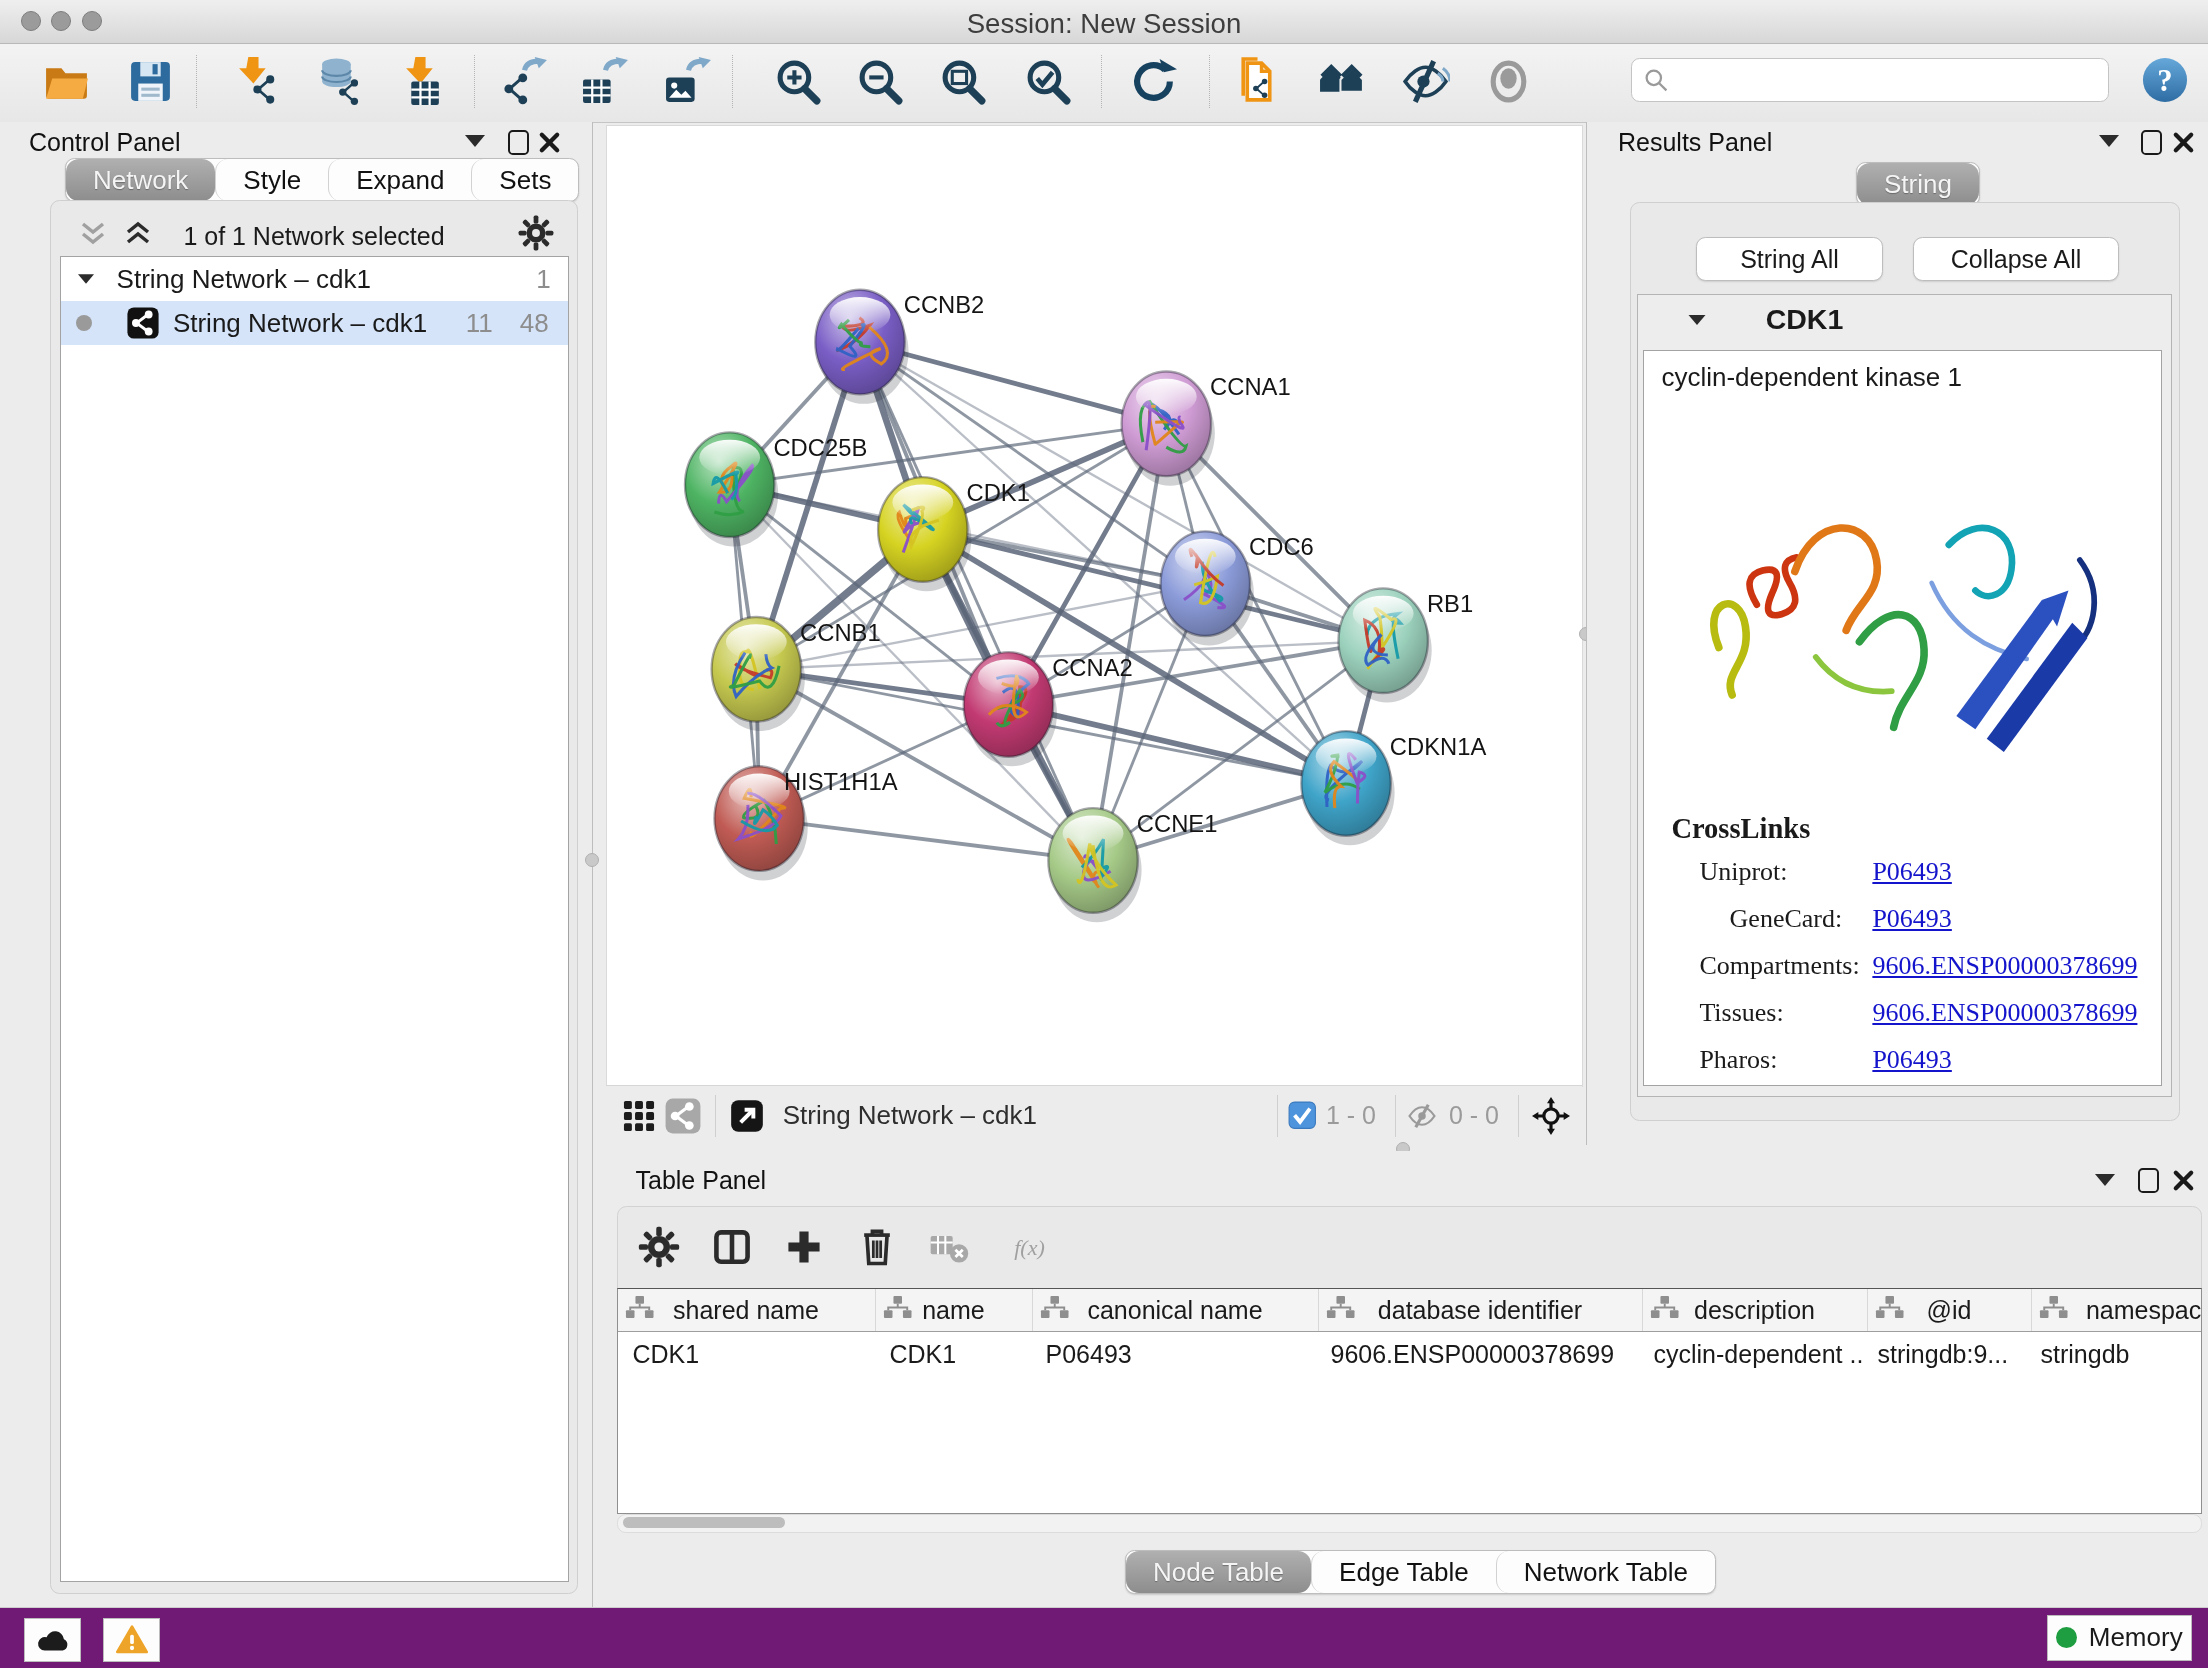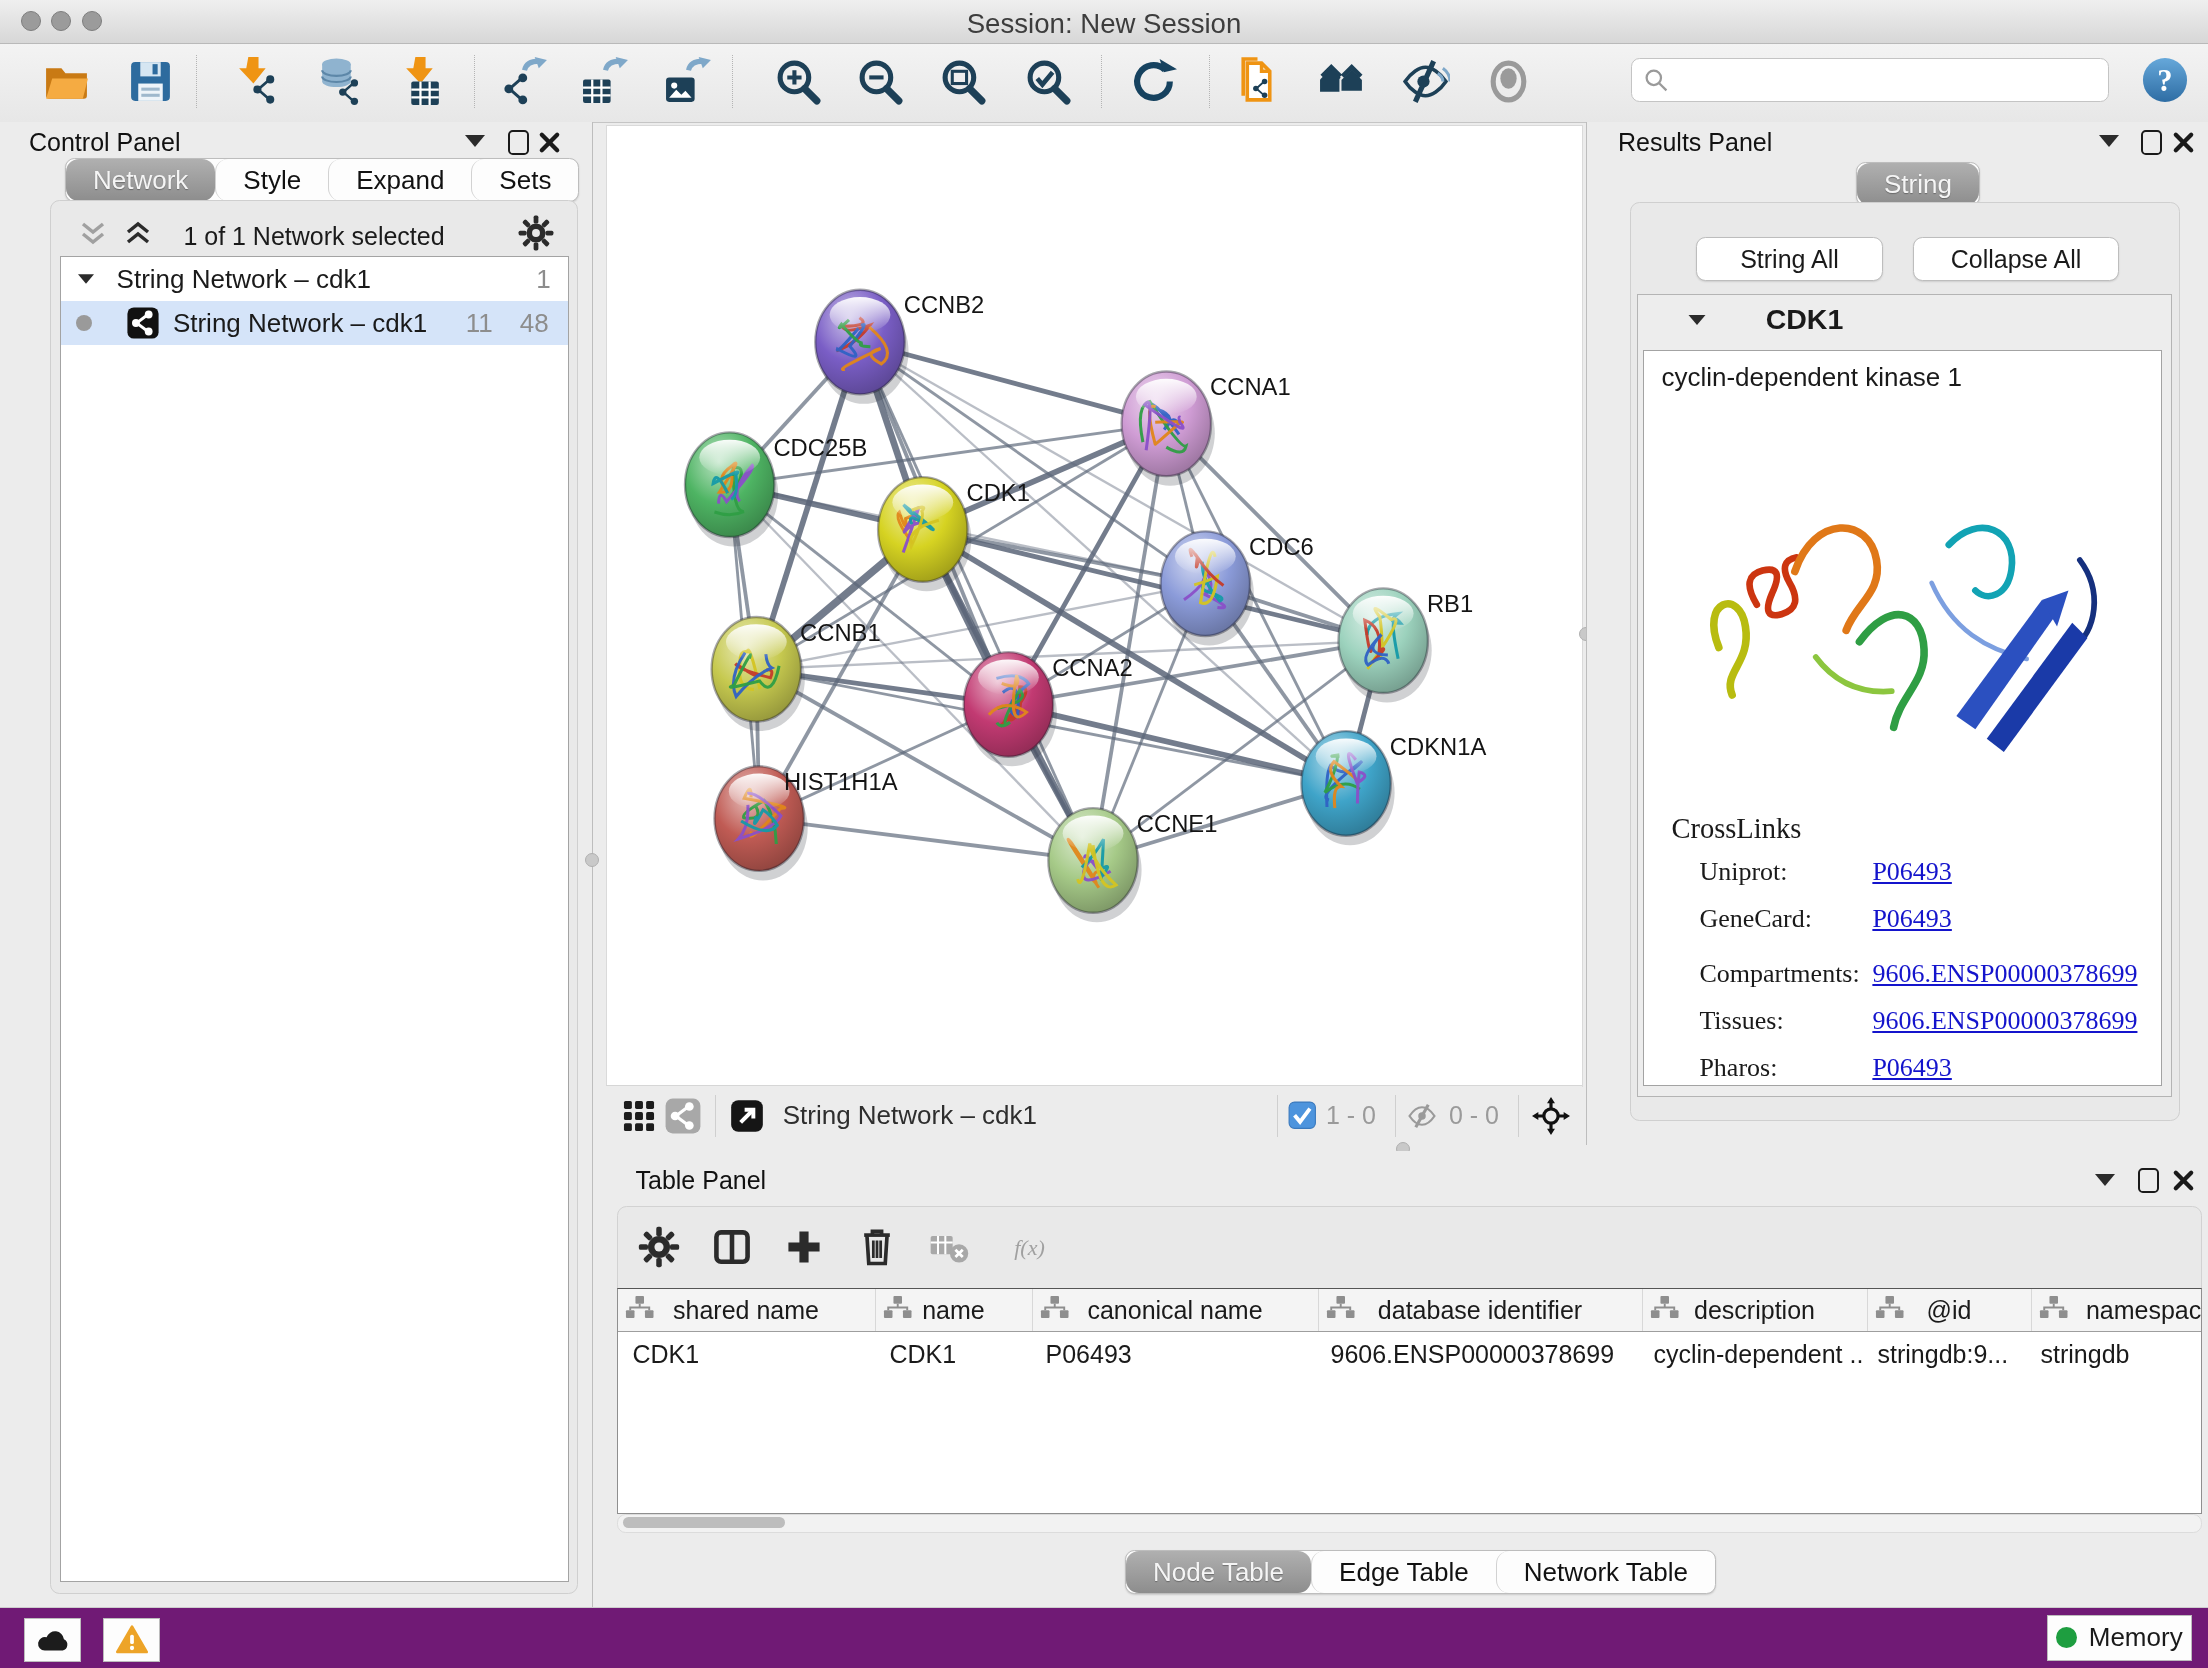--- a/index.html
+++ b/index.html
@@ -641,27 +641,27 @@
             <path d="M196 244 C228 200,262 210,264 252 C266 286,238 302,232 334" stroke="#2f9e44" stroke-width="8"></path>
             <path d="M290 142 C322 108,362 126,356 168 C352 196,330 202,318 190" stroke="#12a3b4" stroke-width="7"></path>
             <path d="M272 182 C294 232,330 252,372 262" stroke="#7c9fe0" stroke-width="5"></path>
             <path d="M428 158 C452 190,446 232,420 252" stroke="#15307e" stroke-width="6"></path>
             <path d="M150 260 q30 40 80 36" stroke="#8cc63f" stroke-width="6"></path>
           </g>
           <path d="M298 322 L388 200 L404 214 L318 336 z" fill="#2b50c0"></path>
           <path d="M330 346 L420 224 L436 240 L348 360 z" fill="#1a3aa8"></path>
           <path d="M388 200 L416 190 L404 228 z" fill="#2b50c0"></path>
         </svg>
-        <div class="abs serif" style="left:27px;top:462px;font-size:28.5px;font-weight:normal">CrossLinks</div>
+        <div class="abs serif" style="left:27px;top:462px;font-size:28.5px;font-weight:bold">CrossLinks</div>
         <div id="crosslinks" class="abs serif" style="left:55px;top:506px;width:447px">
             <div class="xl-row" style="display: flex; margin-bottom: 17px;">
               <span style="width: 173px; flex: 0 0 auto;">Uniprot:</span>
               <a class="xl-link">P06493</a>
             </div>
-            <div class="xl-row" style="display: flex; margin-bottom: 25px;">
+            <div class="xl-row" style="display: flex; margin-bottom: 17px; text-align: center;">
               <span style="width: 173px; flex: 0 0 auto;">GeneCard:</span>
               <a class="xl-link">P06493</a>
             </div>
             <div class="xl-row" style="display: flex; margin-bottom: 17px;">
               <span style="width: 173px; flex: 0 0 auto;">Compartments:</span>
               <a class="xl-link">9606.ENSP00000378699</a>
             </div>
             <div class="xl-row" style="display: flex; margin-bottom: 17px;">
               <span style="width: 173px; flex: 0 0 auto;">Tissues:</span>
               <a class="xl-link">9606.ENSP00000378699</a>

